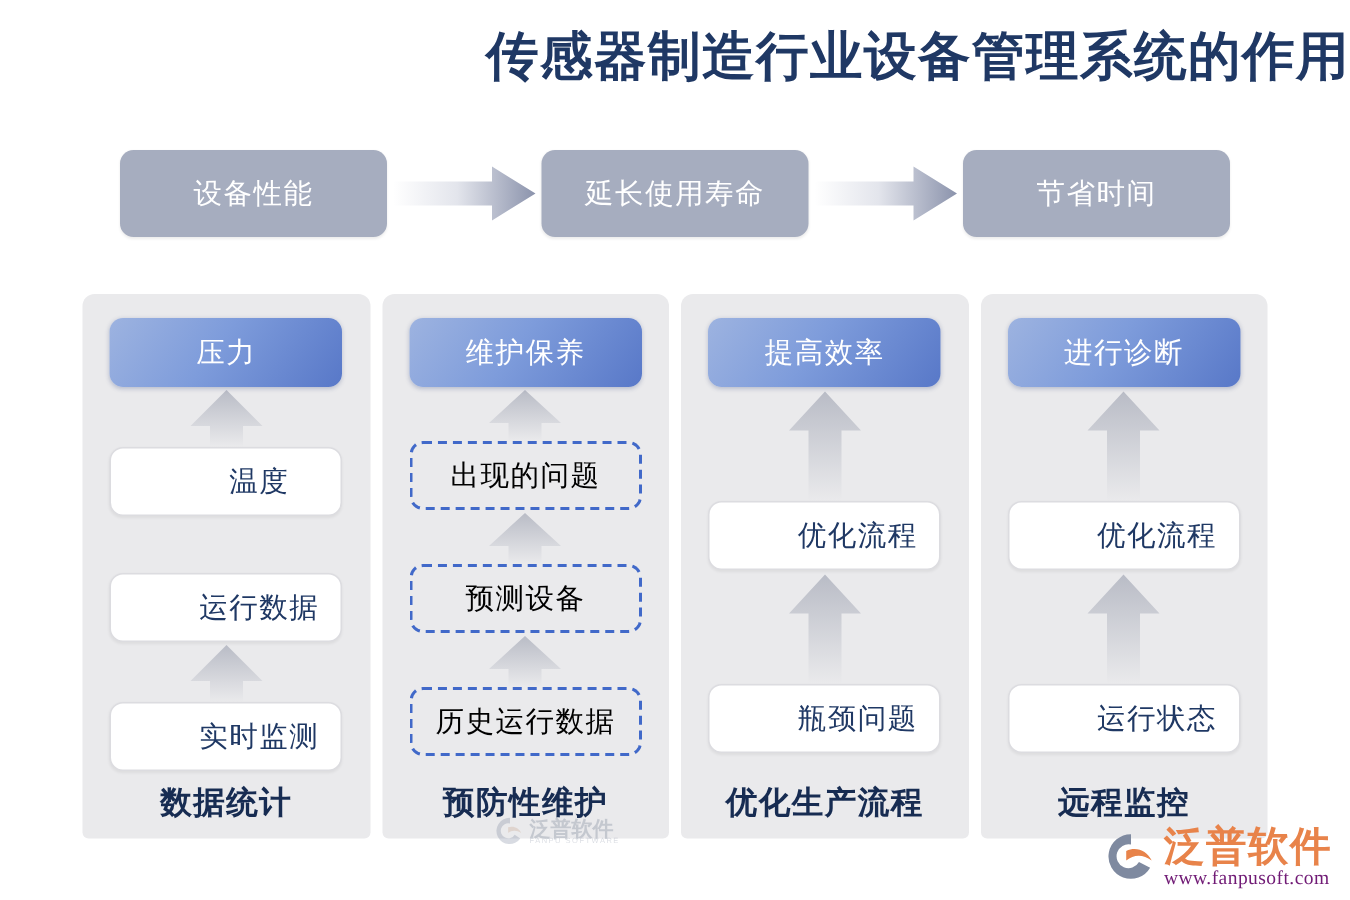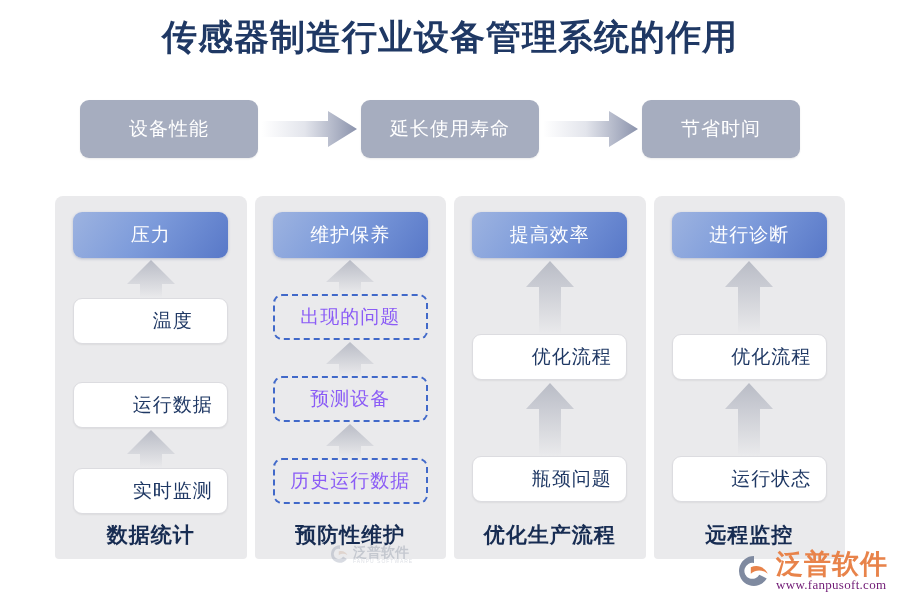--- a/index.html
+++ b/index.html
@@ -14,21 +14,21 @@
     overflow: hidden;
     position: relative;
   }
 
   
   #page-title {
     position: absolute;
     top: 14px;
     left: 0;
     width: 900px;
-    text-align: center;
+    text-align: right;
     font-size: 35px;
     font-weight: 700;
     color: #1f3864;
     letter-spacing: 1px;
     font-family: "Liberation Serif", "DejaVu Serif", serif;
   }
 
   
   #top-flow {
     position: absolute;
@@ -46,21 +46,21 @@
     color: #ffffff;
     font-size: 19px;
     display: flex;
     align-items: center;
     justify-content: center;
     box-shadow: 0 1px 2px rgba(0,0,0,0.08);
     letter-spacing: 1px;
   }
   .top-box.b1 { width: 178px; }
   .top-box.b2 { width: 178px; }
-  .top-box.b3 { width: 158px; }
+  .top-box.b3 { width: 178px; }
 
   .harrow {
     width: 103px;
     height: 40px;
     position: relative;
     flex: 0 0 auto;
   }
   .harrow svg { display:block; width:103px; height:40px; }
 
   
@@ -116,21 +116,21 @@
   .node.plain {
     background: #ffffff;
     border: 1px solid #dcdce0;
     color: #1f3864;
     box-shadow: 0 1px 2px rgba(0,0,0,0.06);
     padding-left: 44px;
   }
   .node.dashed {
     background: transparent;
     border: 2px dashed #4169c9;
-    color: #8b5cf6;
+    color: #000000;
   }
 
   
   .varrow {
     position: relative;
     z-index: 1;
     flex: 0 0 auto;
   }
   .varrow svg { display:block; }
   .flexgap { flex: 1 1 auto; }

